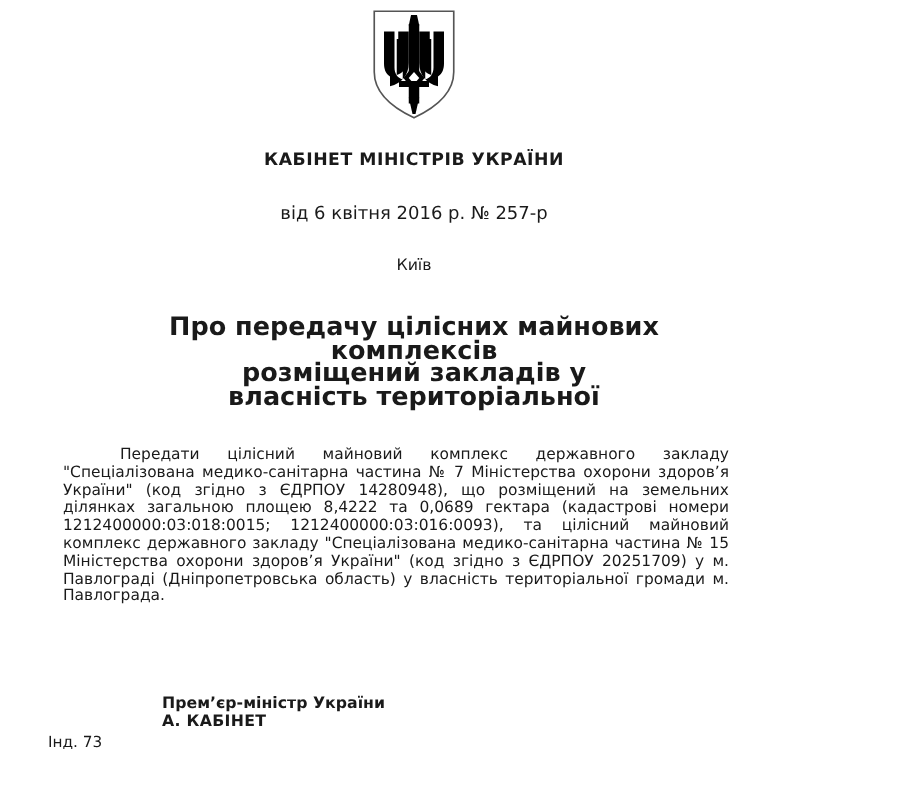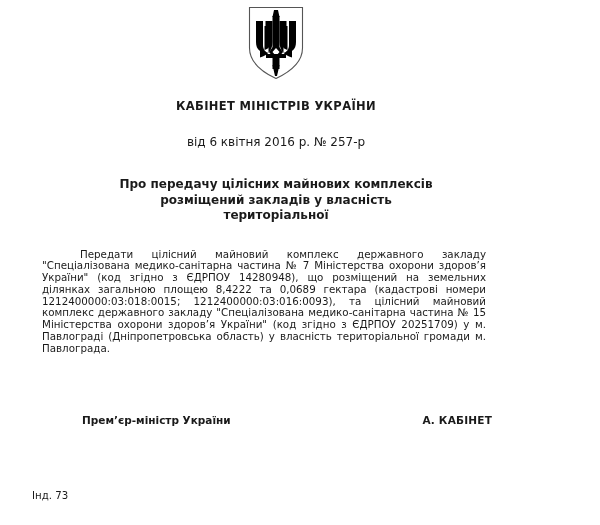--- a/index.html
+++ b/index.html
@@ -59,21 +59,21 @@
   .doc-city {
     text-align: center;
     font-size: 10.5px;
     margin-top: 22px;
   }
 
   
   .subject {
     text-align: center;
     font-weight: bold;
-    font-size: 12px;
+    font-size: 17px;
     line-height: 15.5px;
     margin-top: 28px;
     padding: 0 112px;
   }
   .subject-line { display: block; }
 
   
   .body-text {
     margin-top: 25px;
     padding: 0 66px 0 42px;
@@ -84,26 +84,27 @@
     word-spacing: 0.2px;
   }
   .body-text p {
     margin: 0;
     text-indent: 38px;
   }
 
   
   .signature {
     margin-top: 59px;
-    padding: 0 60px 0 82px;
+    padding: 0 60px 0 108px;
     display: flex;
     justify-content: space-between;
     align-items: flex-start;
     font-weight: bold;
     font-size: 10.5px;
+    flex-direction: column;
   }
   .sig-name { letter-spacing: 0.2px; }
 
   
   .footer {
     position: absolute;
     left: 32px;
     bottom: 24px;
     font-size: 10.2px;
   }
@@ -140,20 +141,21 @@
         <path d="M49 118 H63 L58 140 H54 Z"></path>
       </g>
     </svg>
   </div>
 
   <div class="org-title">КАБІНЕТ МІНІСТРІВ УКРАЇНИ</div>
 
 
   <div class="doc-date">від 6 квітня 2016 р. № 257-р</div>
 
+  <div class="doc-city">Київ</div>
 
   <div class="subject">
     <span class="subject-line">Про передачу цілісних майнових комплексів</span>
     <span class="subject-line">розміщений закладів у власність територіальної</span>
   </div>
 
   <div class="body-text">
     <p>Передати цілісний майновий комплекс державного закладу "Спеціалізована медико-санітарна частина № 7 Міністерства охорони здоров’я України" (код згідно з ЄДРПОУ 14280948), що розміщений на земельних ділянках загальною площею 8,4222 та 0,0689 гектара (кадастрові номери 1212400000:03:018:0015; 1212400000:03:016:0093), та цілісний майновий комплекс державного закладу "Спеціалізована медико-санітарна частина № 15 Міністерства охорони здоров’я України" (код згідно з ЄДРПОУ 20251709) у м. Павлограді (Дніпропетровська область) у власність територіальної громади м. Павлограда.</p>
   </div>
 

